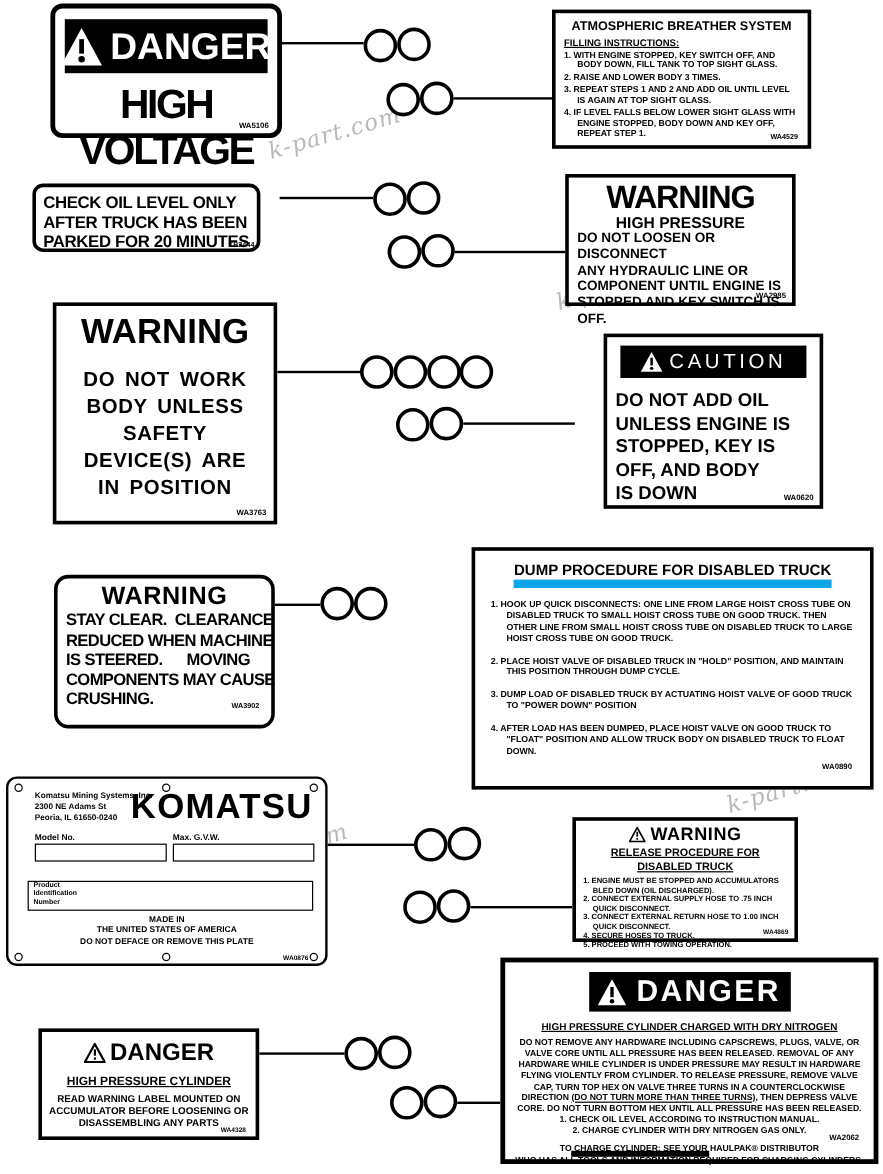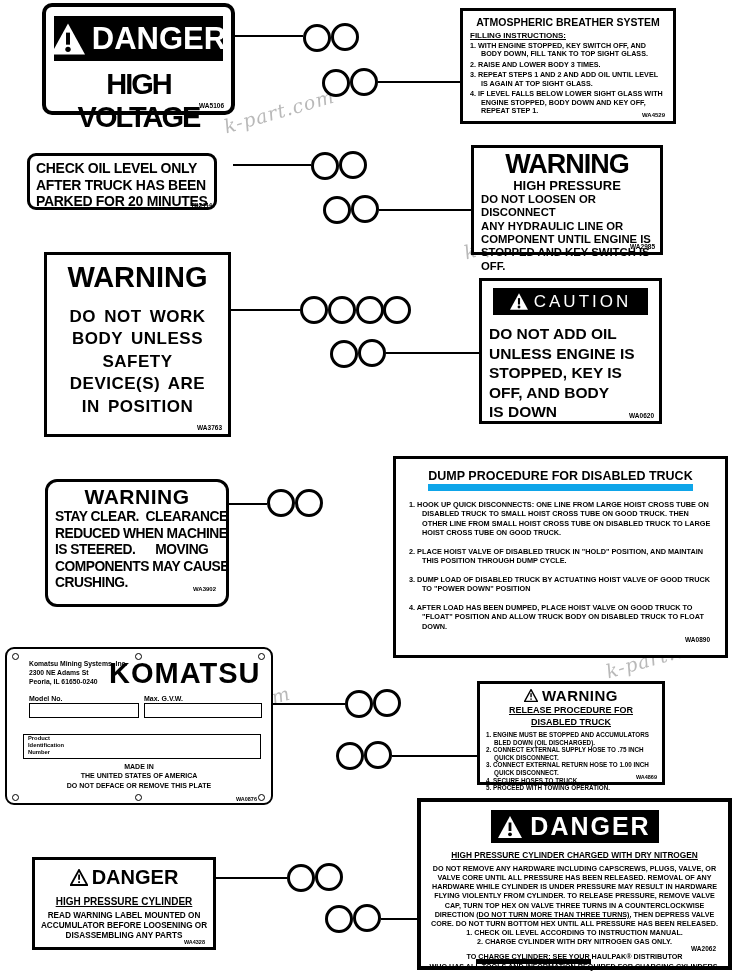--- a/index.html
+++ b/index.html
@@ -15,21 +15,21 @@
   .tri{display:inline-flex;align-items:center;}
   .wm{position:absolute;color:#adadad;opacity:.85;font-size:19px;font-style:italic;
       font-family:"DejaVu Serif",serif;transform:rotate(-16deg);letter-spacing:1px;white-space:nowrap;}
   .hang{padding-left:11px;text-indent:-11px;}
   .pre{white-space:pre;}
 
   
   #l1{left:42px;top:3px;width:193px;height:112px;border-width:4px;border-radius:10px;}
   #l1 .band{margin:9px 8px 0 8px;height:45px;gap:7px;}
   #l1 .sig{font-size:31px;font-weight:bold;letter-spacing:0px;}
-  #l1 .hv{font-size:29px;font-weight:bold;letter-spacing:-2px;text-align:center;margin-top:7px;}
+  #l1 .hv{font-size:34px;font-weight:bold;letter-spacing:-2px;text-align:center;margin-top:7px;}
 
   
   #l2{left:460px;top:8px;width:216px;height:116px;padding:5px 7px;}
   #l2 .t{font-size:10.5px;font-weight:bold;text-align:center;letter-spacing:0;}
   #l2 .h{font-size:8px;font-weight:bold;text-decoration:underline;margin-top:3px;}
   #l2 .it{font-size:7.2px;font-weight:bold;line-height:1.18;margin-top:2px;}
 
   
   #l3{left:27px;top:153px;width:190px;height:57px;border-radius:9px;padding:4px 6px;}
   #l3 .li{font-size:14px;font-weight:bold;line-height:1.18;letter-spacing:-0.3px;}
@@ -40,21 +40,21 @@
   #l4 .sub{font-size:13px;font-weight:bold;text-align:center;margin-top:-2px;}
   #l4 .li{font-size:11.3px;font-weight:bold;line-height:1.18;}
 
   
   #l5{left:44px;top:252px;width:187px;height:185px;padding:4px;}
   #l5 .sig{font-size:29px;font-weight:bold;text-align:center;margin-top:2px;}
   #l5 .li{font-size:17px;font-weight:bold;text-align:center;line-height:1.32;word-spacing:3px;letter-spacing:0.5px;}
   #l5 .body{margin-top:12px;}
 
   
-  #l6{left:479px;top:278px;width:183px;height:146px;padding:5px 7px;}
+  #l6{left:503px;top:278px;width:183px;height:146px;padding:5px 7px;}
   #l6 .band{height:27px;margin:2px 4px;gap:6px;}
   #l6 .sig{font-size:17px;letter-spacing:3px;font-weight:normal;}
   #l6 .li{font-size:15.5px;font-weight:bold;line-height:1.26;}
   #l6 .body{margin-top:9px;}
 
   
   #l7{left:45px;top:479px;width:184px;height:128px;border-radius:12px;padding:3px 7px;}
   #l7 .sig{font-size:21px;font-weight:bold;text-align:center;letter-spacing:0.5px;}
   #l7 .li{font-size:13.8px;font-weight:bold;line-height:1.2;letter-spacing:-0.5px;}
 

